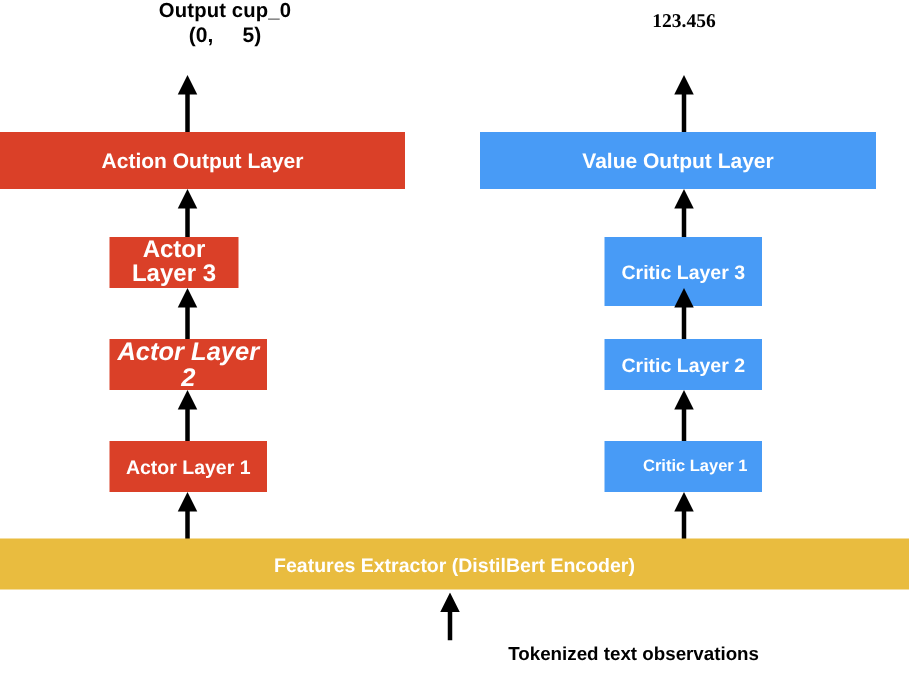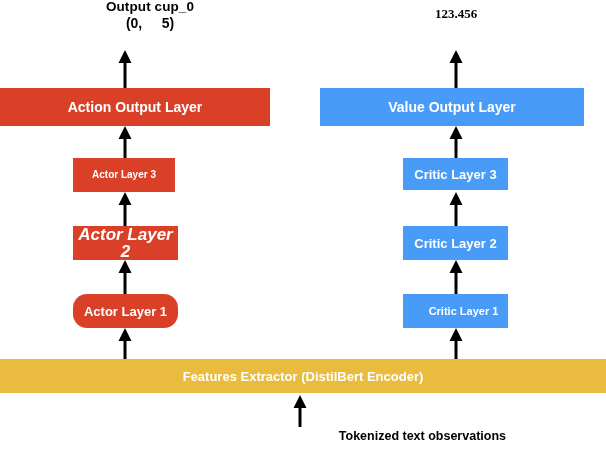--- a/index.html
+++ b/index.html
@@ -81,26 +81,26 @@
     font-size: 14px;
     justify-content: center;
     padding-left: 8px;
   }
   #value-output-layer {
     left: 320px; top: 88px;  width: 264px; height: 38px;
     font-size: 14px;
   }
 
   
-  #actor-layer-3 { left: 73px; top: 158px; width: 102px; height: 34px; font-size: 10px; }
+  #actor-layer-3 { left: 73px; top: 158px; width: 86px; height: 34px; font-size: 16px; }
   #actor-layer-2 { left: 73px; top: 226px; width: 105px; height: 34px; font-size: 17px; font-style: italic; }
-  #actor-layer-1 { left: 73px; top: 294px; width: 105px; height: 34px; font-size: 13px; border-radius: 14px; }
-
-  
-  #critic-layer-3 { left: 403px; top: 158px; width: 105px; height: 32px; font-size: 13px; }
+  #actor-layer-1 { left: 73px; top: 294px; width: 105px; height: 34px; font-size: 13px; }
+
+  
+  #critic-layer-3 { left: 403px; top: 158px; width: 105px; height: 46px; font-size: 13px; }
   #critic-layer-2 { left: 403px; top: 226px; width: 105px; height: 34px; font-size: 13px; }
   #critic-layer-1 { left: 403px; top: 294px; width: 105px; height: 34px; font-size: 11px; padding-left: 16px; }
 
   
   #features-extractor {
     left: -6px; top: 359px; width: 618px; height: 34px;
     font-size: 13px;
   }
 
   

